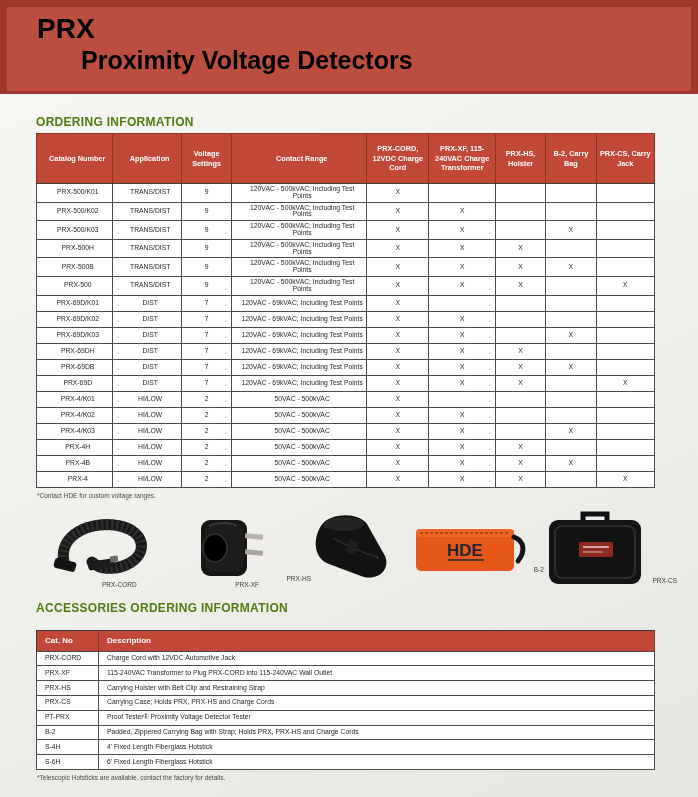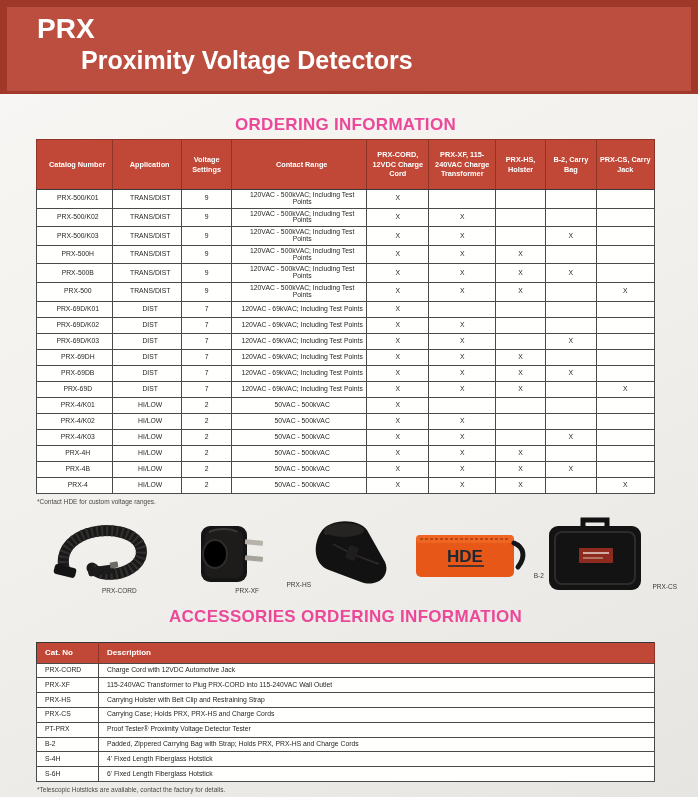--- a/index.html
+++ b/index.html
@@ -7,29 +7,29 @@
   body {
     width:698px; height:797px; overflow:hidden;
     font-family:"Liberation Sans", sans-serif;
     background:linear-gradient(155deg,#f8f7f5 0%,#f1f0ec 50%,#e6e5e1 100%);
   }
   
   .banner {
     height:94px; background:#bc4e40;
     border-top:7px solid #9f3829; border-left:7px solid #9f3829;
     border-right:7px solid #9f3829; border-bottom:3px solid #a23a2b;
-    padding:7px 0 0 30px; color:#ffffff;
+    padding:7px 0 0 30px; color:#000000;
   }
   .banner-title { font-size:28px; font-weight:bold; line-height:1.1; }
   .banner-subtitle { font-size:25px; font-weight:bold; line-height:1.2;margin-left:44px; }
   
   .main { padding:12px 43px 0 36px; }
   .section-heading {
-    font-size:17px; font-weight:bold; color:#ec4899;
-    margin:9px 0 4px 0; letter-spacing:.3px;text-align:center;
+    font-size:12px; font-weight:bold; color:#4d7c0f;
+    margin:9px 0 4px 0; letter-spacing:.3px;
   }
   
   table { border-collapse:collapse; width:100%; table-layout:fixed; }
   .order-table { border:1.5px solid #383838; }
   .order-table th {
     background:#c14837; color:#ffffff; font-size:7.3px; font-weight:bold;
     border:1px solid #8e3527; border-bottom:1px solid #3a3a3a;
     padding:3px 3px; height:50px; text-align:center; vertical-align:middle; line-height:1.3;
   }
   .order-table td {

